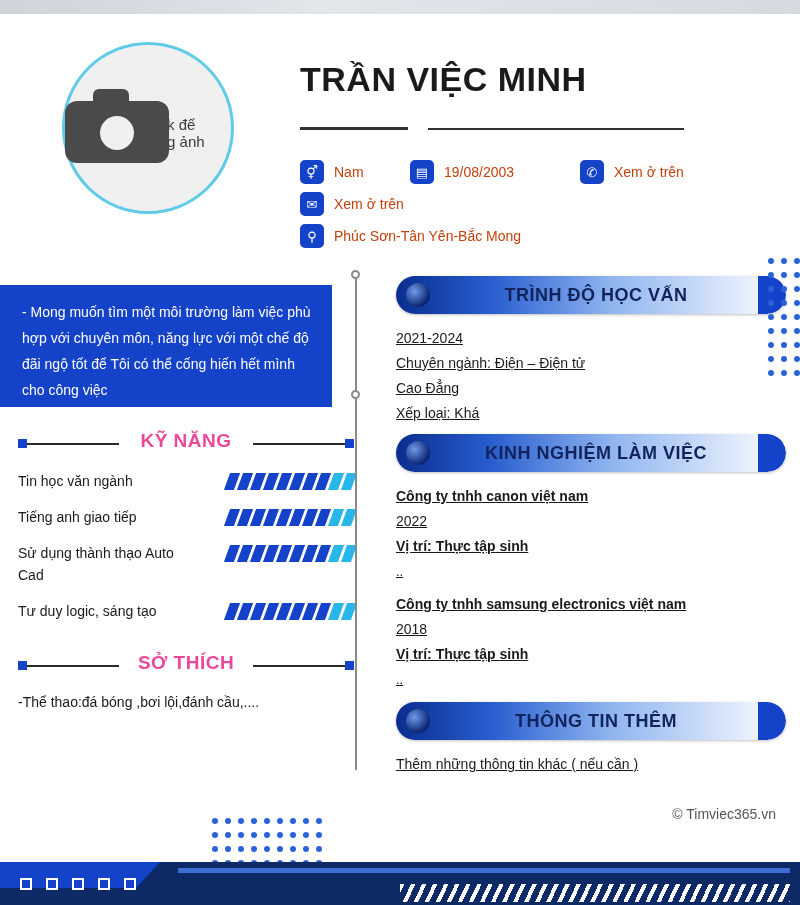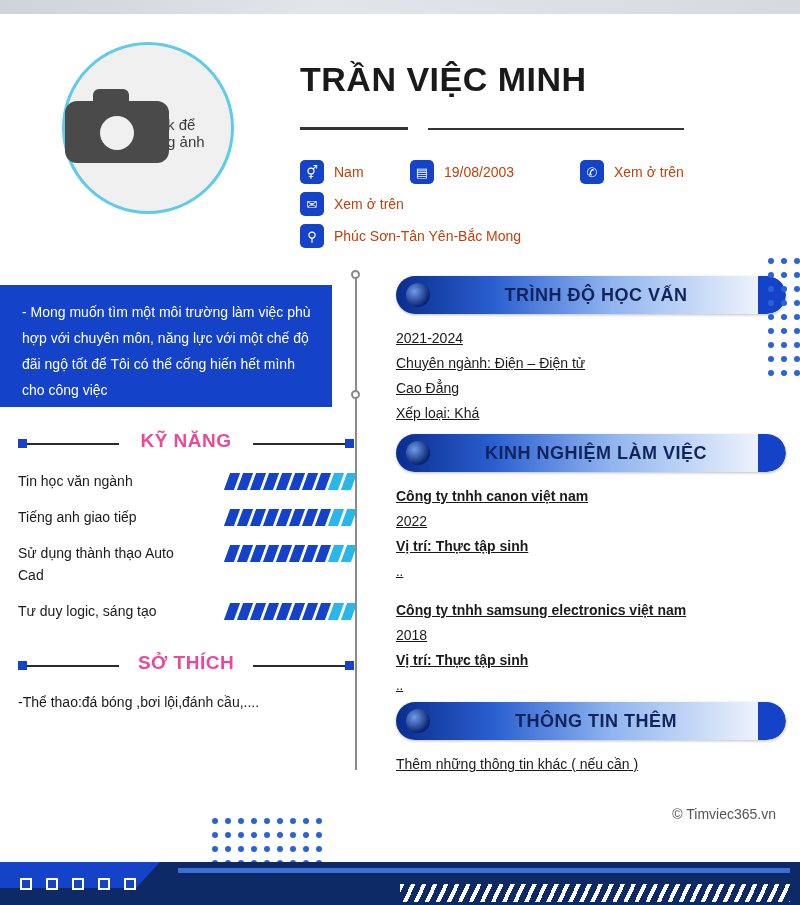--- a/index.html
+++ b/index.html
@@ -344,21 +344,21 @@
       <div>Cao Đẳng</div>
       <div>Xếp loại: Khá</div>
     </div>
 </div>
 
 <div class="right" style="top:434px;">
   <div class="rbanner">
     <span class="rbanner-title">KINH NGHIỆM LÀM VIỆC</span>
   </div>
   <div class="rb-text" id="experience-list">
-      <div style="margin-bottom: 14px;">
+      <div style="margin-bottom: 8px;">
         <div class="b">Công ty tnhh canon việt nam</div>
         <div>2022</div>
         <div class="b">Vị trí: Thực tập sinh</div>
         <div style="font-size: 13px;">..</div>
       </div>
       <div style="margin-bottom: 14px;">
         <div class="b">Công ty tnhh samsung electronics việt nam</div>
         <div>2018</div>
         <div class="b">Vị trí: Thực tập sinh</div>
         <div style="font-size: 13px;">..</div>

